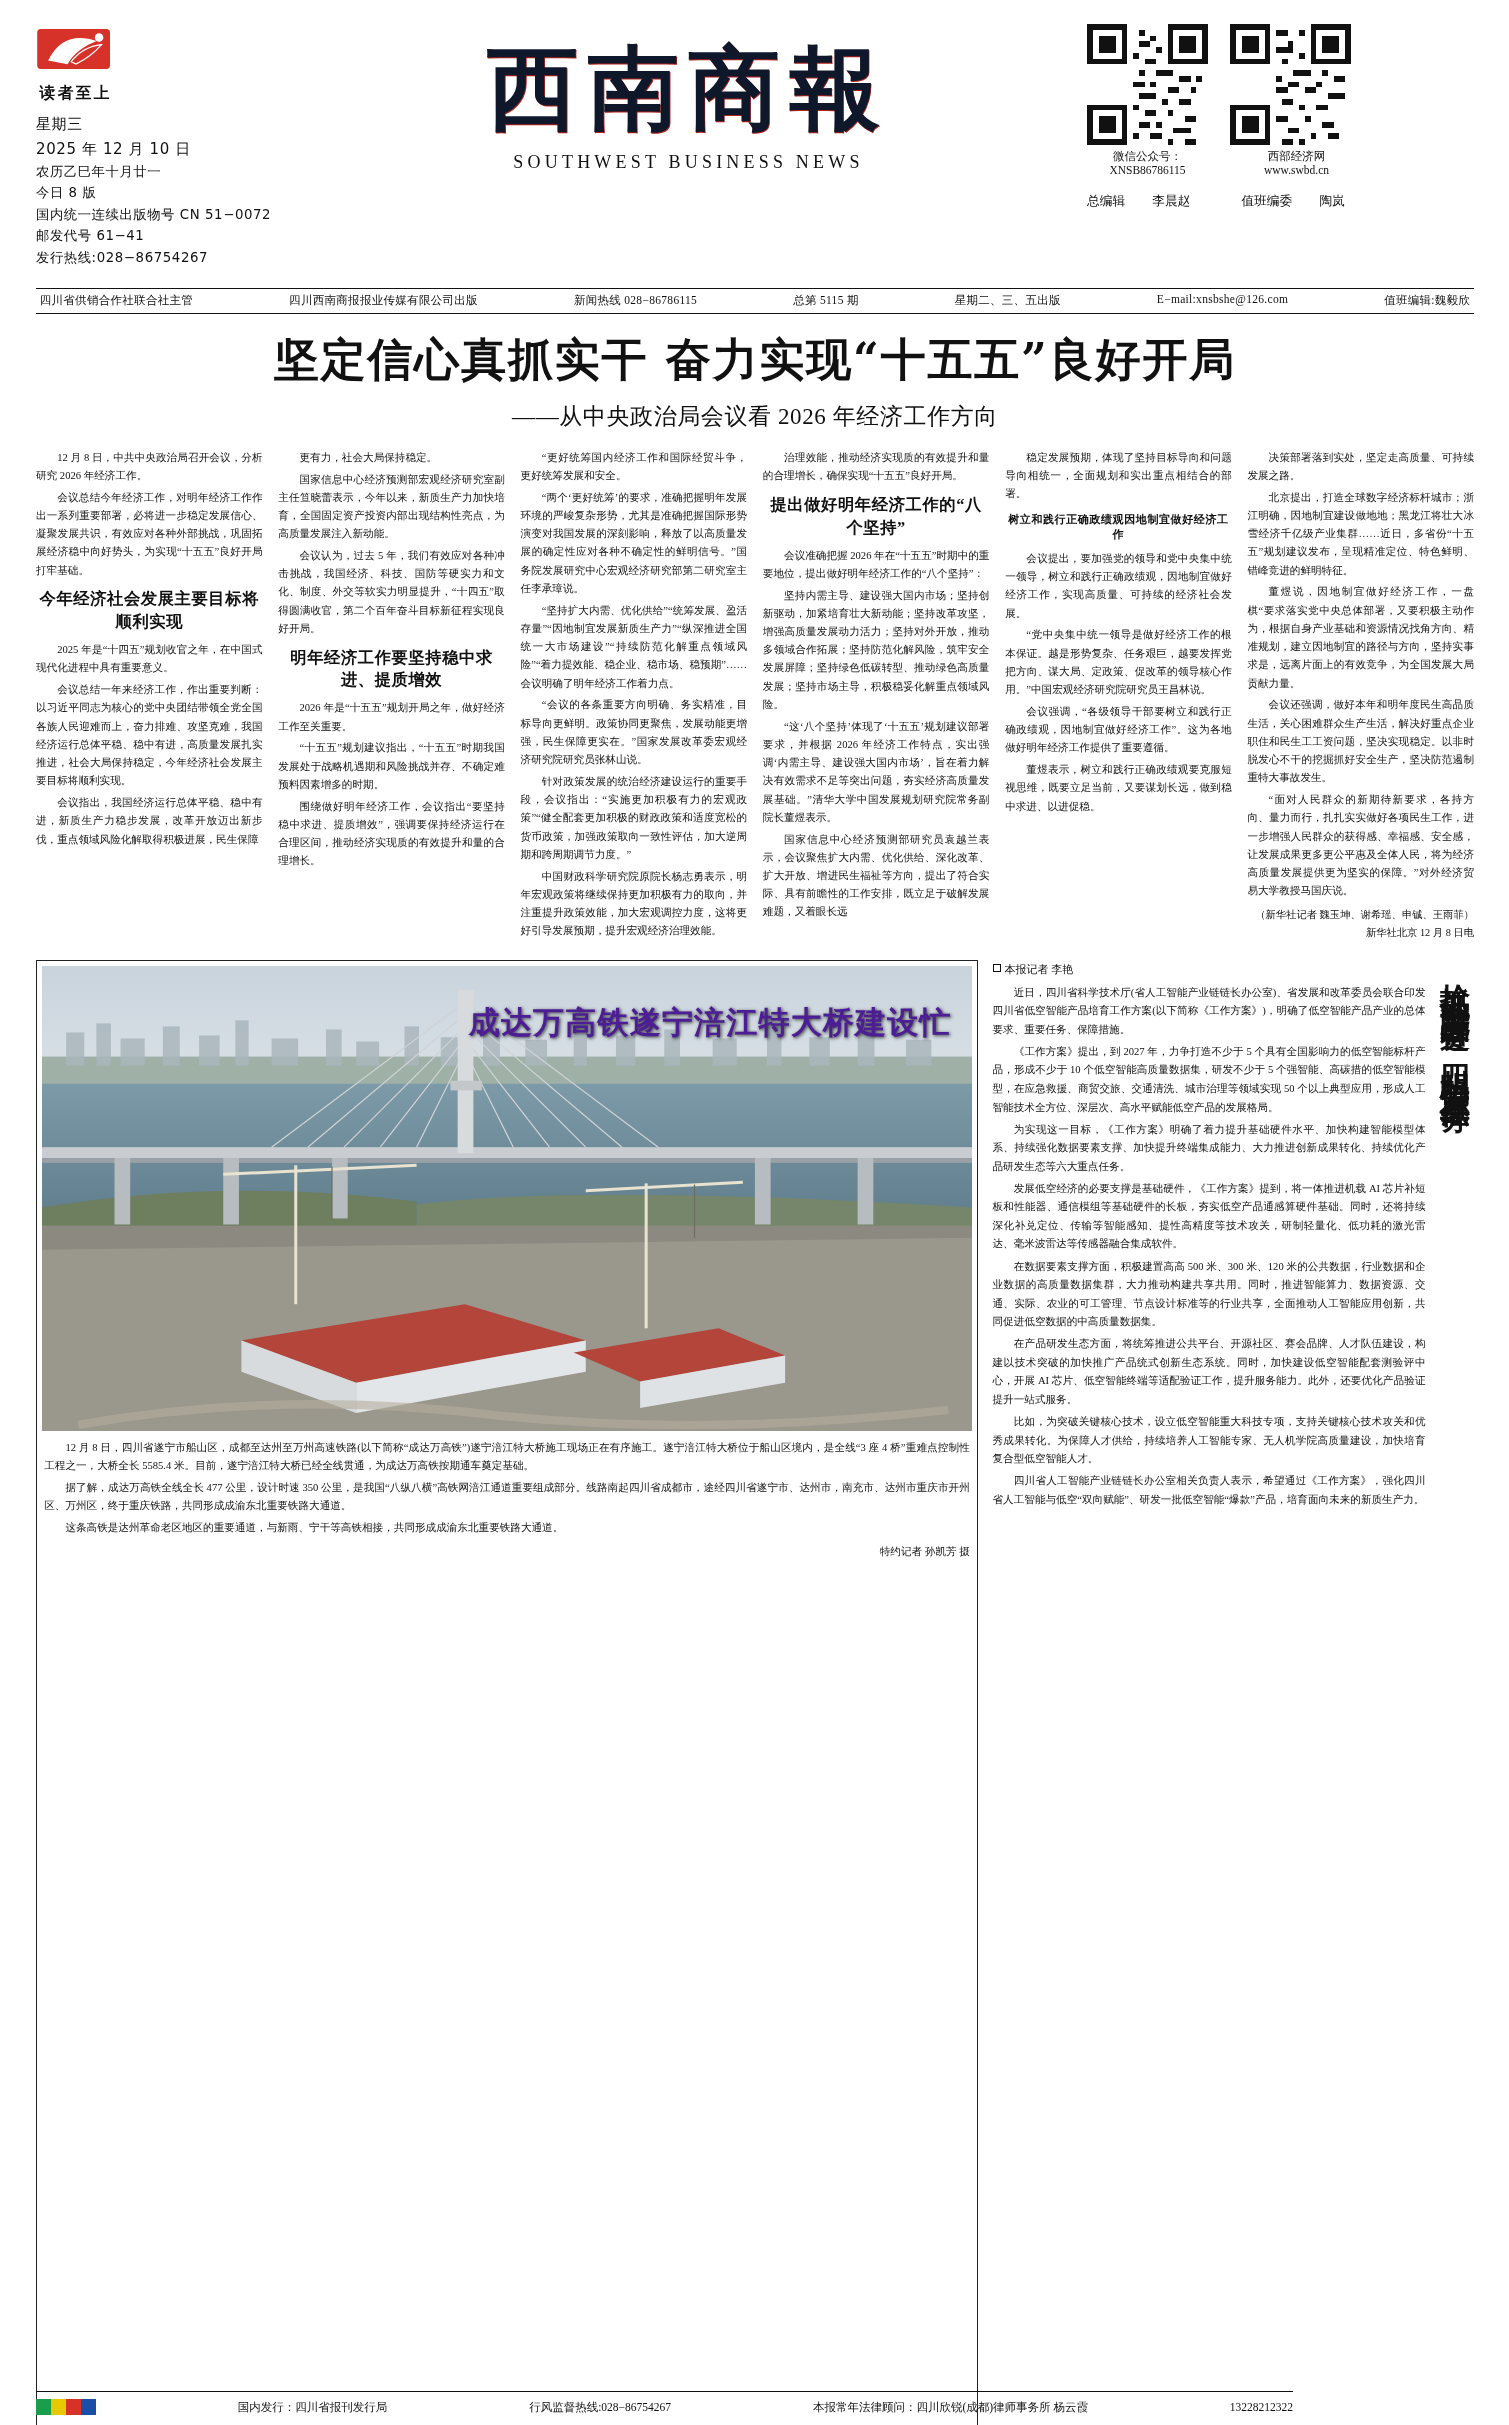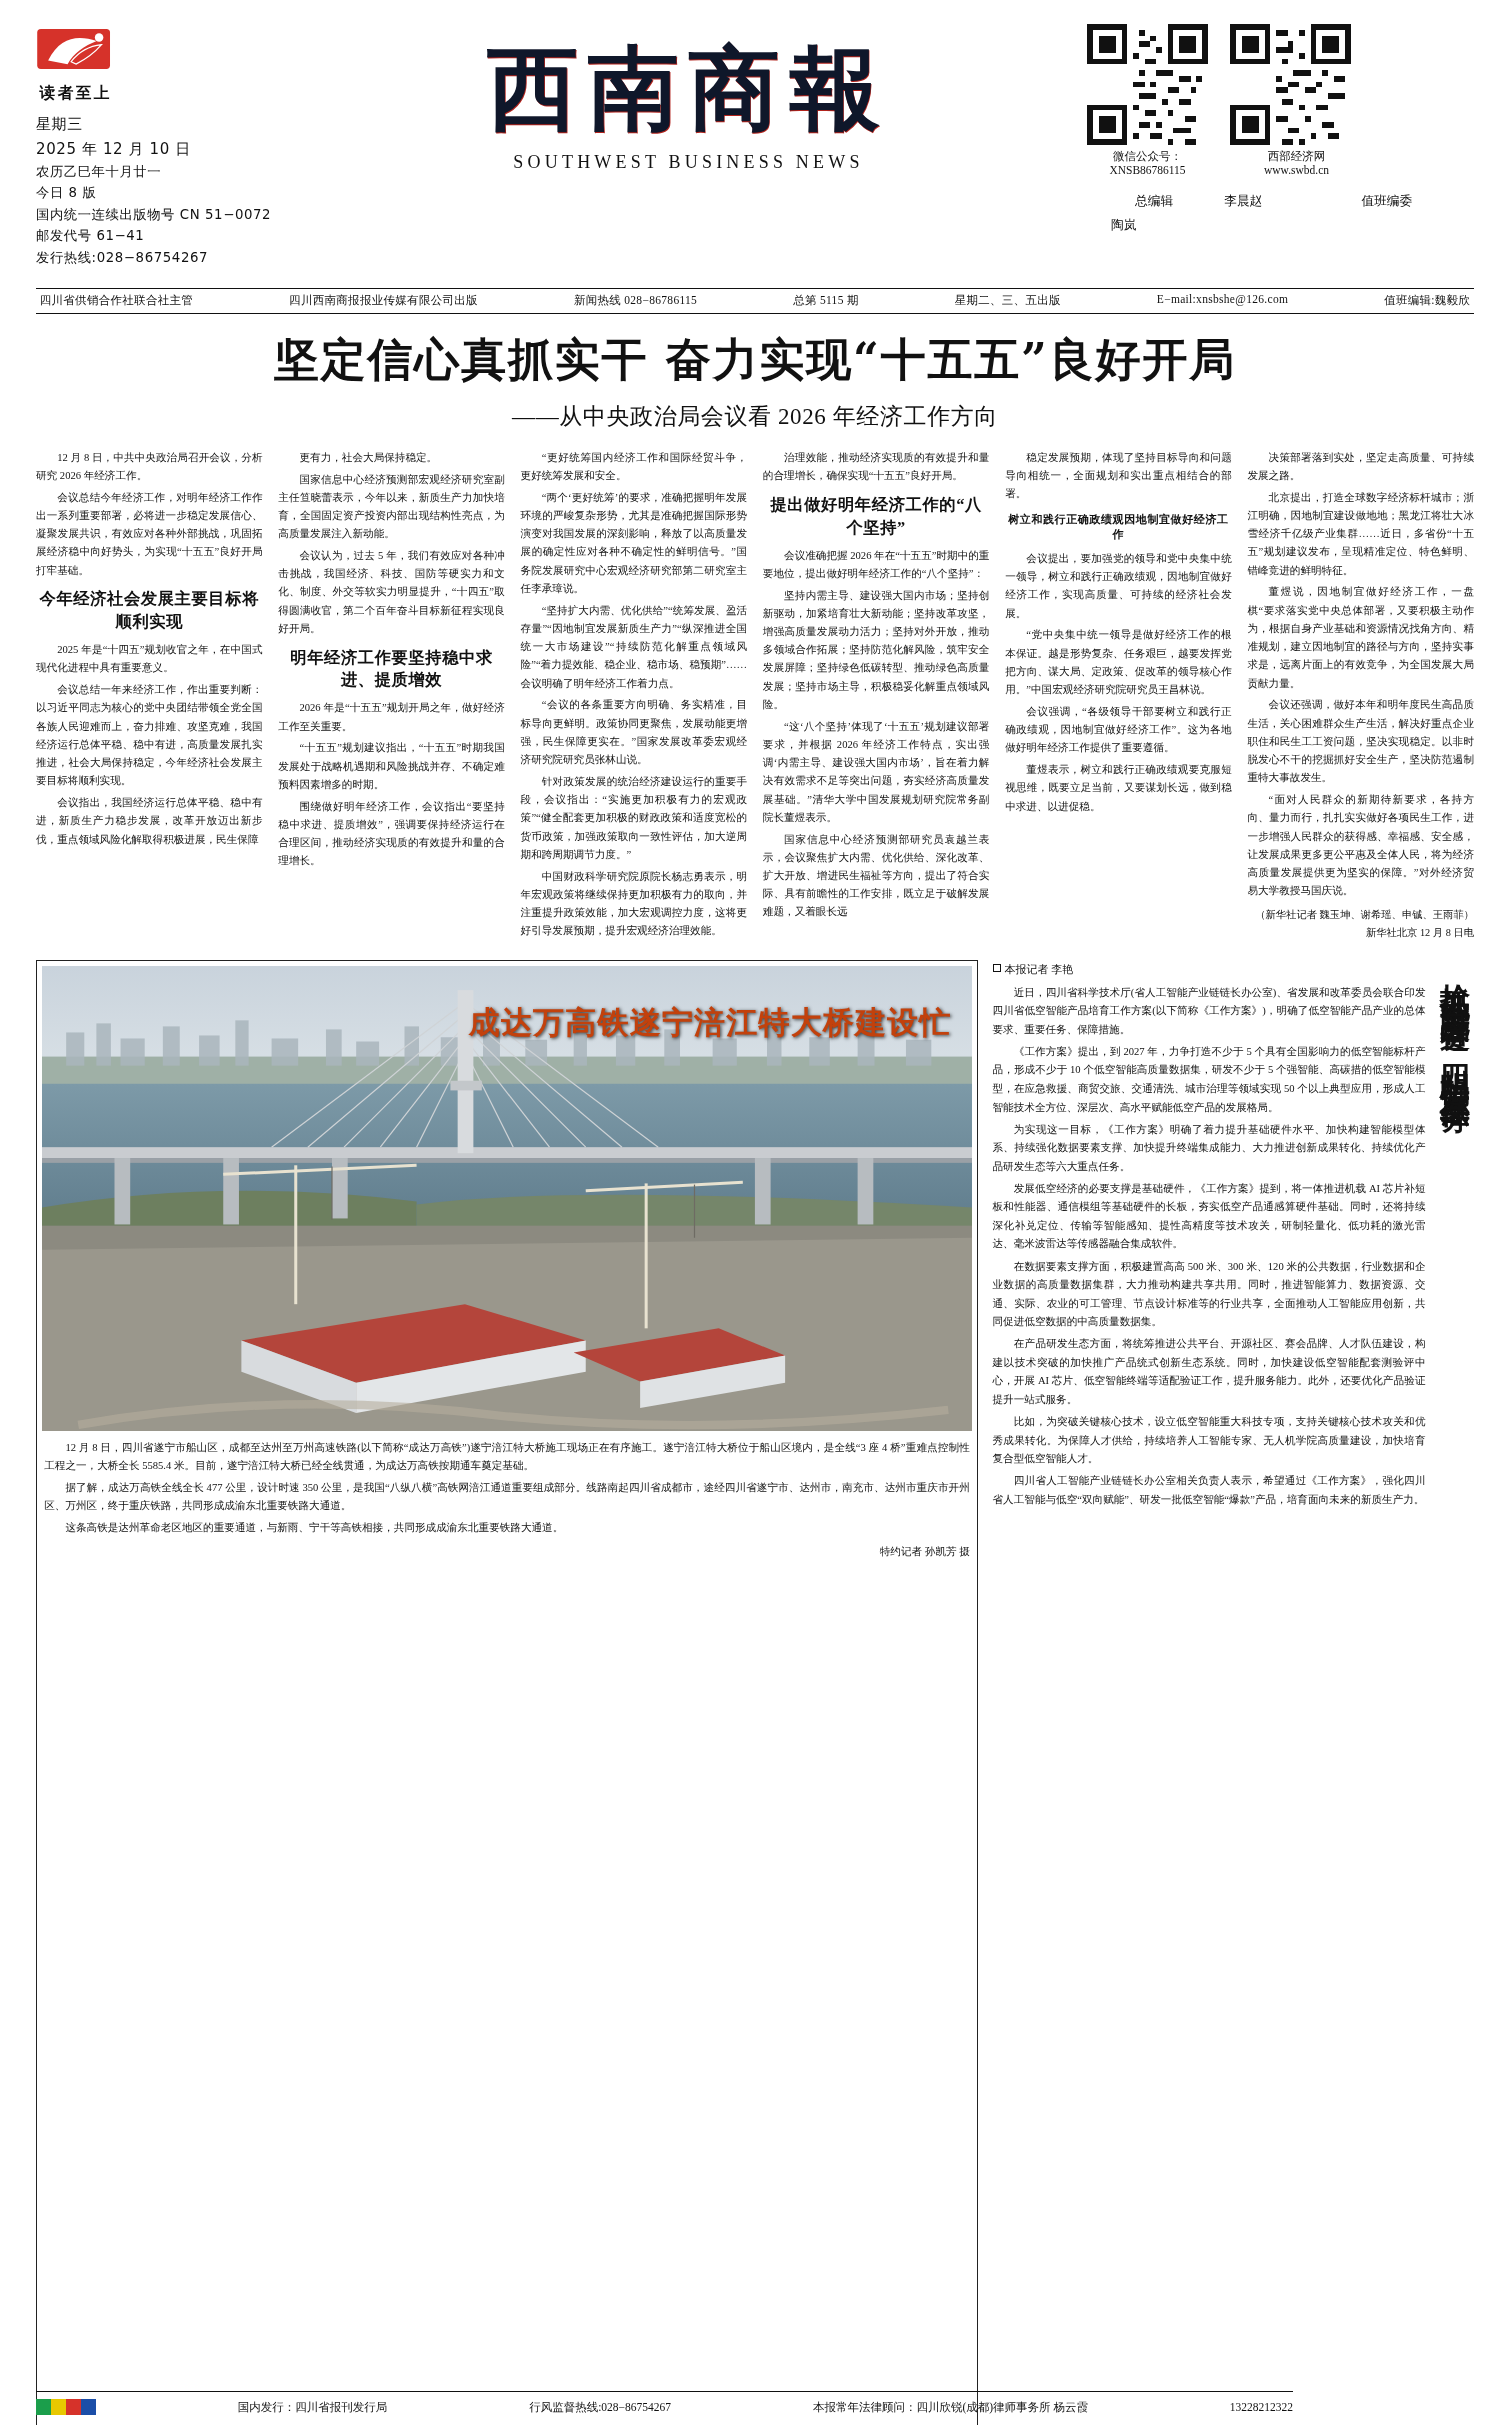--- a/index.html
+++ b/index.html
@@ -24,21 +24,21 @@
   .mh-center { flex:1; text-align:center; padding-top:18px; }
   .mh-title { font-size:91px; font-weight:bold; color:#0f172a; letter-spacing:9.7px; font-family:"DejaVu Serif", serif; line-height:1.15; text-shadow:0.6px 0.6px 0 #b3241d; }
   .mh-sub { font-size:18px; letter-spacing:4.2px; color:#111; margin-top:11px; font-family:"Liberation Serif", serif;}
   .mh-right { width:387px; padding-top:6px; }
   .qr-row { display:flex; gap:22px; justify-content:flex-start; }
   .qr { width:121px; height:121px; position:relative; }
   .qr canvas, .qr .qrimg { width:121px; height:121px; display:block; }
   .qr-caps { display:flex; gap:28px; font-size:11.5px; margin-top:3.6px; color:#111; }
   .qr-caps div { width:121px; text-align:center; }
   .mh-right .editors { margin-top:13.3px; font-size:12.7px; line-height:1.9; }
-  .mh-right .editors span { margin-right:24px;margin-left:24px; }
+  .mh-right .editors span { margin-right:24px; }
 
   .rule-thick { border-top:1.8px solid #111; margin:3.6px 12px 0 12px; }
   .rule-thin { border-top:0.6px solid #111; margin:0 12px; }
   .infobar { display:flex; justify-content:space-between; font-size:11.5px; padding:4.8px 15.7px; letter-spacing:0.3px;}
   .infobar span { white-space:nowrap; }
 
   
   .headline-wrap { text-align:center; padding:15.7px 0 3.6px; }
   .headline { font-size:45px; font-weight:bold; letter-spacing:1.8px; font-family:"DejaVu Serif", serif; }
   .subhead { font-size:23px; margin-top:11px; letter-spacing:0.6px; }
@@ -48,21 +48,21 @@
   .col { flex:1; font-size:10.6px; line-height:1.72; text-align:justify; }
   .col p { margin:0 0 3.6px 0; text-indent:2em; }
   .col .sec-title { font-size:16.3px; font-weight:bold; text-align:center; line-height:1.4; margin:8.5px 0 7.2px; letter-spacing:0.6px;}
   .col .sec-title.small { font-size:11px; }
   .col .sign { text-align:right; font-size:10.3px; margin-top:6px; line-height:1.7;}
 
   
   .feature { display:flex; gap:14.5px; padding:15.7px 12px 0 12px; }
   .photo-box { width:942px; border:1.2px solid #222; padding:4.8px; }
   .photo { width:100%; height:465px; position:relative; overflow:hidden; }
-  .photo-cap { position:absolute; right:20.5px; top:36px; font-size:31px; font-weight:bold; color:#c2410c; letter-spacing:1.2px; text-shadow:1.2px 1.2px 3.6px rgba(0,0,0,.75); font-family:"DejaVu Serif", serif;}
+  .photo-cap { position:absolute; right:20.5px; top:36px; font-size:31px; font-weight:bold; color:#4c1d95; letter-spacing:1.2px; text-shadow:1.2px 1.2px 3.6px rgba(0,0,0,.75); font-family:"DejaVu Serif", serif;}
   .photo-text { display:flex; gap:13.3px; padding:8.5px 2.4px 0 2.4px; }
   .photo-text .ptcol { flex:1; font-size:10.6px; line-height:1.72; text-align:justify;}
   .photo-text .ptcol p { margin:0 0 3.6px 0; text-indent:2em;}
   .credit { text-align:right; font-size:10.6px; margin-top:6px;}
   .side-article { flex:1; display:flex; gap:11px; }
   .side-body { flex:1; font-size:10.6px; line-height:1.75; text-align:justify;}
   .side-body p { margin:0 0 3.6px 0; text-indent:2em;}
   .byline-box { font-size:11px; margin-bottom:4.8px; }
   .byline-box .sq { display:inline-block; width:8.5px; height:8.5px; border:0.6px solid #111; margin-right:3.6px; vertical-align:0.6px;}
   .vtitle { writing-mode:vertical-rl; text-orientation:upright; font-size:30px; font-weight:bold; letter-spacing:4.2px; line-height:1.25; font-family:"DejaVu Serif", serif; height:100%; }

